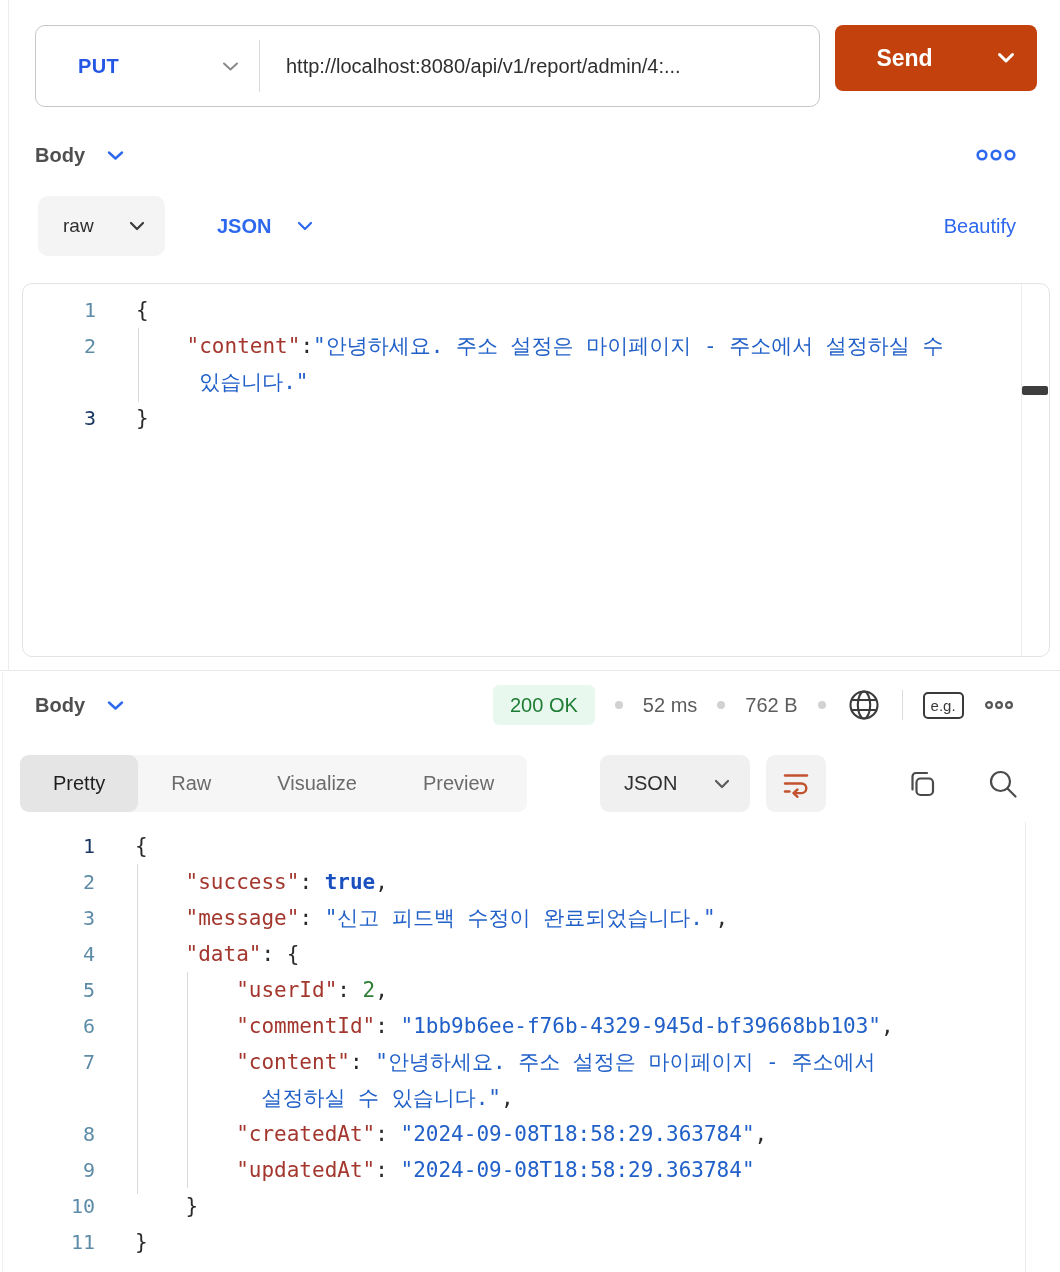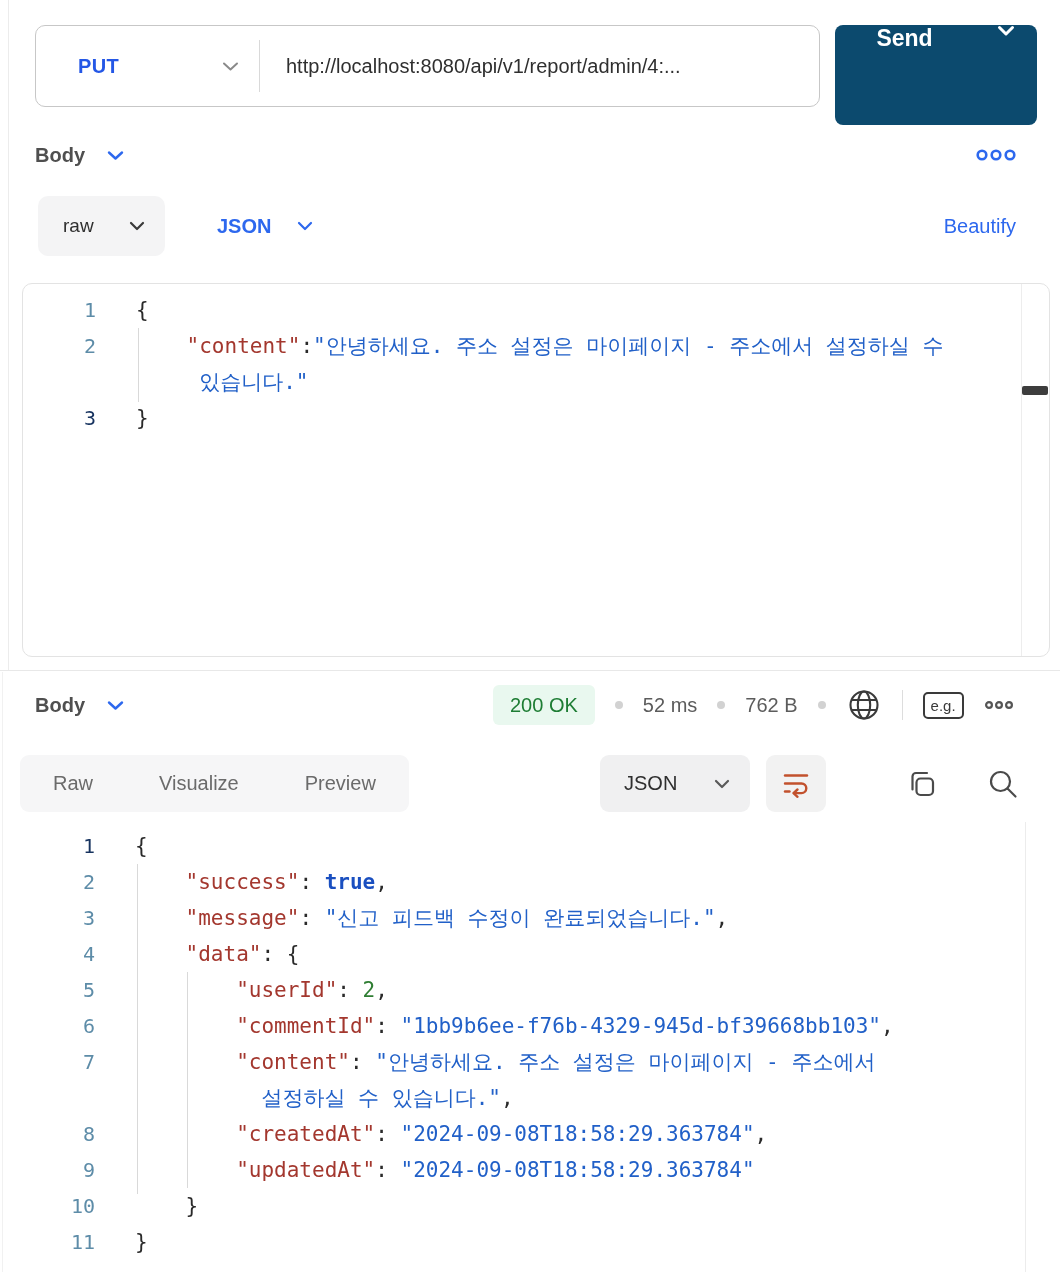--- a/index.html
+++ b/index.html
@@ -19,22 +19,22 @@
   }
   .method-select { width:223px; height:100%; display:flex; align-items:center; cursor:pointer; }
   .method-label { margin-left:42px; font-size:20px; font-weight:700; color:#2457e6; letter-spacing:.3px; }
   .method-select .chev { margin-left:auto; margin-right:20px; }
   .vdiv { width:1px; height:52px; background:#d9d9d9; }
   .url-input {
     flex:1; padding:0 18px 0 26px; font-size:20px; color:#2f2f2f;
     white-space:nowrap; overflow:hidden;
   }
   .send-btn {
-    margin-left:15px; width:202px; height:100px; border-radius:8px; background:#0c4a6e;
-    display:flex; align-items:flex-start; cursor:pointer; border:none;
+    margin-left:15px; width:202px; height:66px; border-radius:8px; background:#c2410c;
+    display:flex; align-items:center; cursor:pointer; border:none;
   }
   .send-label { flex:1; display:flex; align-items:center; justify-content:center;
     color:#fff; font-size:23px; font-weight:700; }
   .send-div { width:1px; background:rgba(0,0,0,.18); margin:0; }
   .send-caret { width:62px; display:flex; align-items:center; justify-content:center; color:#fff; }
 
   .chev { display:block; }
   .chev.gray { color:#8a8a8a; }
   .chev.dark { color:#3a3a3a; }
   .chev.blue { color:#2d68ee; }
@@ -218,20 +218,21 @@
     <svg class="more-gray" width="30" height="10" viewBox="0 0 30 10">
         <circle cx="5" cy="5" r="2.9" fill="none" stroke="currentColor" stroke-width="2.2"></circle>
         <circle cx="15" cy="5" r="2.9" fill="none" stroke="currentColor" stroke-width="2.2"></circle>
         <circle cx="25" cy="5" r="2.9" fill="none" stroke="currentColor" stroke-width="2.2"></circle>
       </svg>
   </div>
 </div>
 
 <div class="resp-toolbar">
   <div class="tabs" id="resp-tabs">
+      <div class="tab active">Pretty</div>
       <div class="tab">Raw</div>
       <div class="tab">Visualize</div>
       <div class="tab">Preview</div>
     </div>
   <div class="format-select">
     <span>JSON</span>
     <svg class="chev mid" width="16" height="10" viewBox="0 0 16 10">
         <path d="M2 2 L8 8 L14 2" fill="none" stroke="currentColor" stroke-width="2.2" stroke-linecap="round" stroke-linejoin="round"></path>
       </svg>
   </div>

